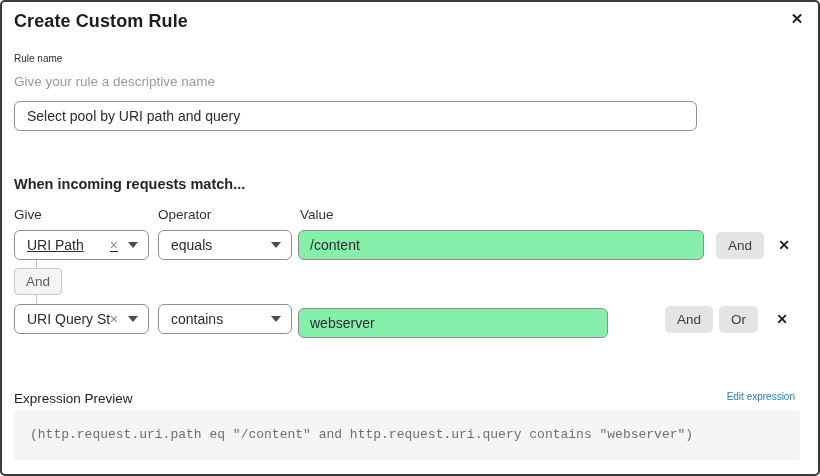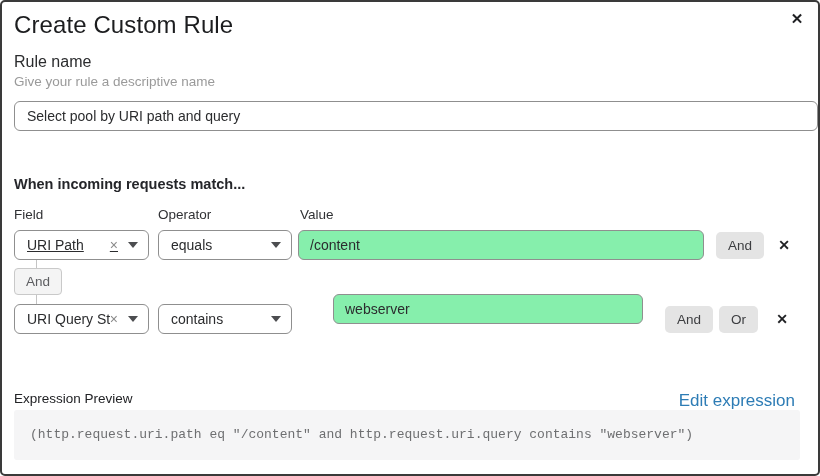--- a/index.html
+++ b/index.html
@@ -12,42 +12,42 @@
   .dialog {
     position: relative;
     width: 820px; height: 476px;
     background: #ffffff;
     border: 2px solid #3a3a3a;
     border-radius: 5px;
     overflow: hidden;
   }
   .title {
     position: absolute; left: 12px; top: 9px;
-    font-size: 24px; font-weight: normal; color: #1c1d1f;
+    font-size: 18px; font-weight: bold; color: #1c1d1f;
     letter-spacing: 0.1px;
   }
   .close-btn {
     position: absolute; right: 8px; top: 4px;
     width: 26px; height: 26px;
     background: none; border: none; cursor: pointer;
     font-size: 15px; font-weight: bold; color: #1f2023;
     line-height: 26px; text-align: center;
     font-family: "Liberation Sans", sans-serif;
   }
   .section-label {
     position: absolute; left: 12px; top: 51px;
-    font-size: 16px; color: #2b2c2e;
+    font-size: 10px; color: #2b2c2e;
   }
   .helper-text {
     position: absolute; left: 12px; top: 72px;
     font-size: 13.5px; color: #9a9a9a;
   }
   .name-input {
     position: absolute; left: 12px; top: 99px;
-    width: 804px; height: 30px;
+    width: 683px; height: 30px;
     border: 1px solid #8f8f8f; border-radius: 6px;
     padding: 0 12px; font-size: 14px; color: #2b2c2e;
     font-family: "Liberation Sans", sans-serif;
     background: #ffffff; outline: none;
   }
   .match-heading {
     position: absolute; left: 12px; top: 174px;
     font-size: 14.5px; font-weight: bold; color: #25262a;
   }
   .col-label {
@@ -110,21 +110,21 @@
   }
   .vline-top { top: 258px; height: 8px; }
   .vline-bottom { top: 293px; height: 9px; }
 
   .expr-label {
     position: absolute; left: 12px; top: 389px;
     font-size: 13.5px; color: #222326;
   }
   .edit-link {
     position: absolute; right: 23px; top: 389px;
-    font-size: 17px; color: #2d7cb5;
+    font-size: 10px; color: #2d7cb5;
     text-decoration: none; cursor: pointer;
   }
   .code-block {
     position: absolute; left: 12px; top: 408px;
     width: 786px; height: 50px;
     background: #f5f5f6; border-radius: 3px;
     font-family: "Liberation Mono", "DejaVu Sans Mono", monospace;
     font-size: 13px; color: #6e6f71;
     padding: 17px 0 0 16px;
     white-space: nowrap; overflow: hidden;
@@ -132,40 +132,40 @@
 
   
   .r1-field    { left: 12px;  top: 228px; width: 135px; text-decoration: underline; }
   .r1-operator { left: 156px; top: 228px; width: 134px; }
   .r1-value    { left: 296px; top: 228px; width: 406px; }
   .r1-and      { left: 714px; top: 230px; }
   .r1-remove   { left: 771px; top: 232px; }
 
   .r2-field    { left: 12px;  top: 302px; width: 135px; }
   .r2-operator { left: 156px; top: 302px; width: 134px; }
-  .r2-value    { left: 296px; top: 292px; width: 310px; margin-left: 35px; }
+  .r2-value    { left: 296px; top: 306px; width: 310px; }
   .r2-and      { left: 663px; top: 304px; }
   .r2-or       { left: 717px; top: 304px; }
   .r2-remove   { left: 769px; top: 306px; }
 </style>
 </head>
 <body>
 
 <div class="dialog">
 
   <div class="title">Create Custom Rule</div>
   <button class="close-btn">✕</button>
 
   <div class="section-label">Rule name</div>
   <div class="helper-text">Give your rule a descriptive name</div>
   <input class="name-input" type="text" value="Select pool by URI path and query" style="">
 
   <div class="match-heading">When incoming requests match...</div>
 
-  <div class="col-label col-field">Field</div>
+  <div class="col-label col-field">Give</div>
   <div class="col-label col-operator">Operator</div>
   <div class="col-label col-value">Value</div>
 
   <div class="dropdown r1-field">
     <span class="dd-text">URI Path</span>
     <span class="dd-clear">×</span>
     <span class="dd-caret"></span>
   </div>
   <div class="dropdown r1-operator">
     <span class="dd-text">equals</span>

